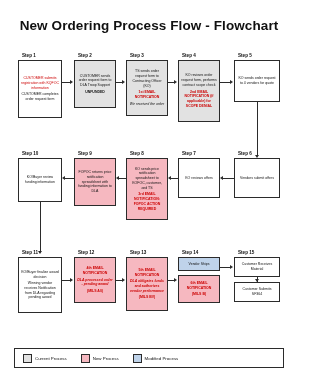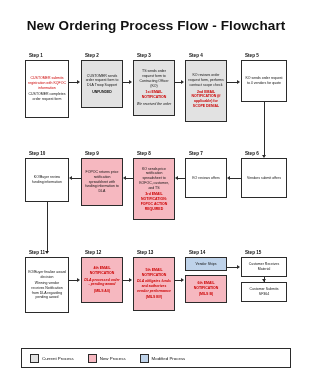--- a/index.html
+++ b/index.html
@@ -5,21 +5,21 @@
   html,body{margin:0;padding:0;}
   body{
     width:298px;height:386px;
     background:#ffffff;
     font-family:"Liberation Sans", sans-serif;
     color:#111;
     overflow:hidden;
     position:relative;
   }
   .page{
-    position:absolute;left:7px;top:0;width:298px;height:386px;
+    position:absolute;left:0;top:0;width:298px;height:386px;
     box-sizing:border-box;
     padding:0;
   }
   .title{
     position:absolute;
     left:0;top:18px;width:298px;
     text-align:center;
     font-size:13.5px;
     font-weight:bold;
     letter-spacing:0.1px;

